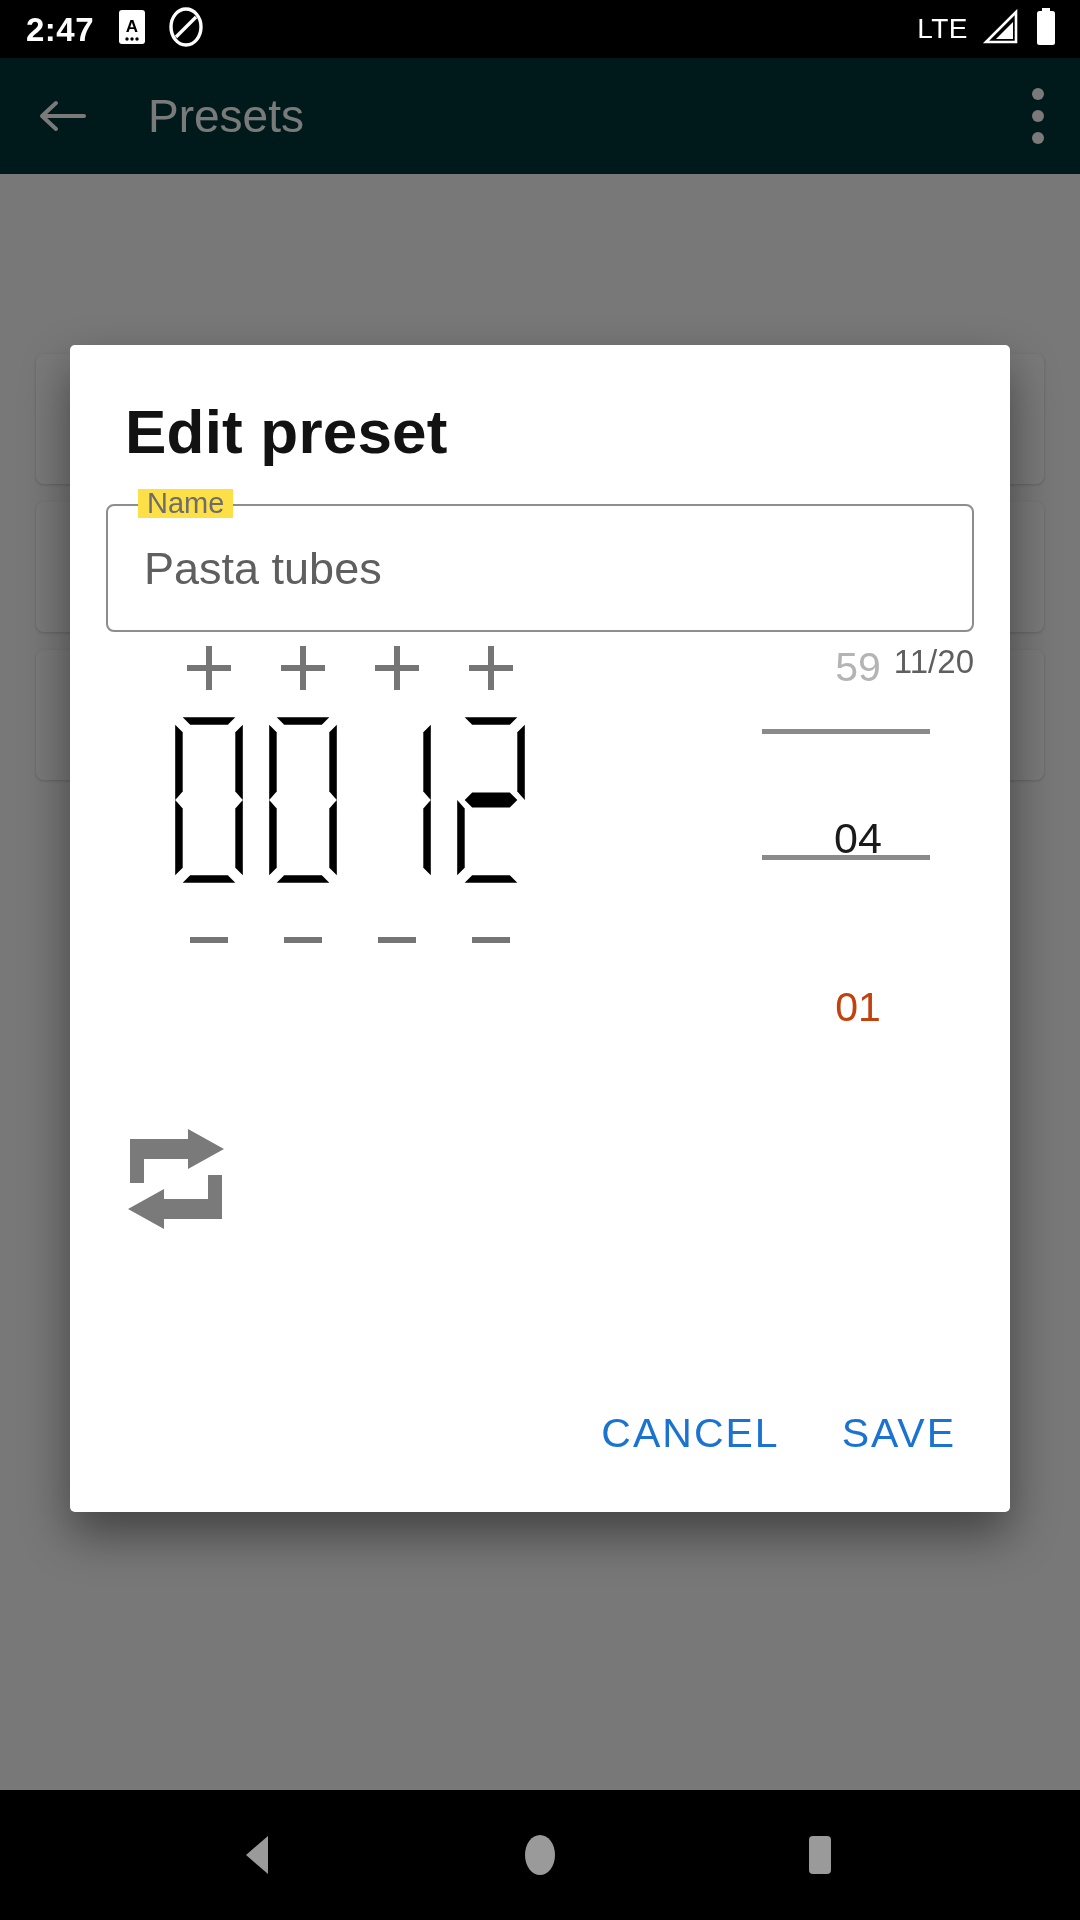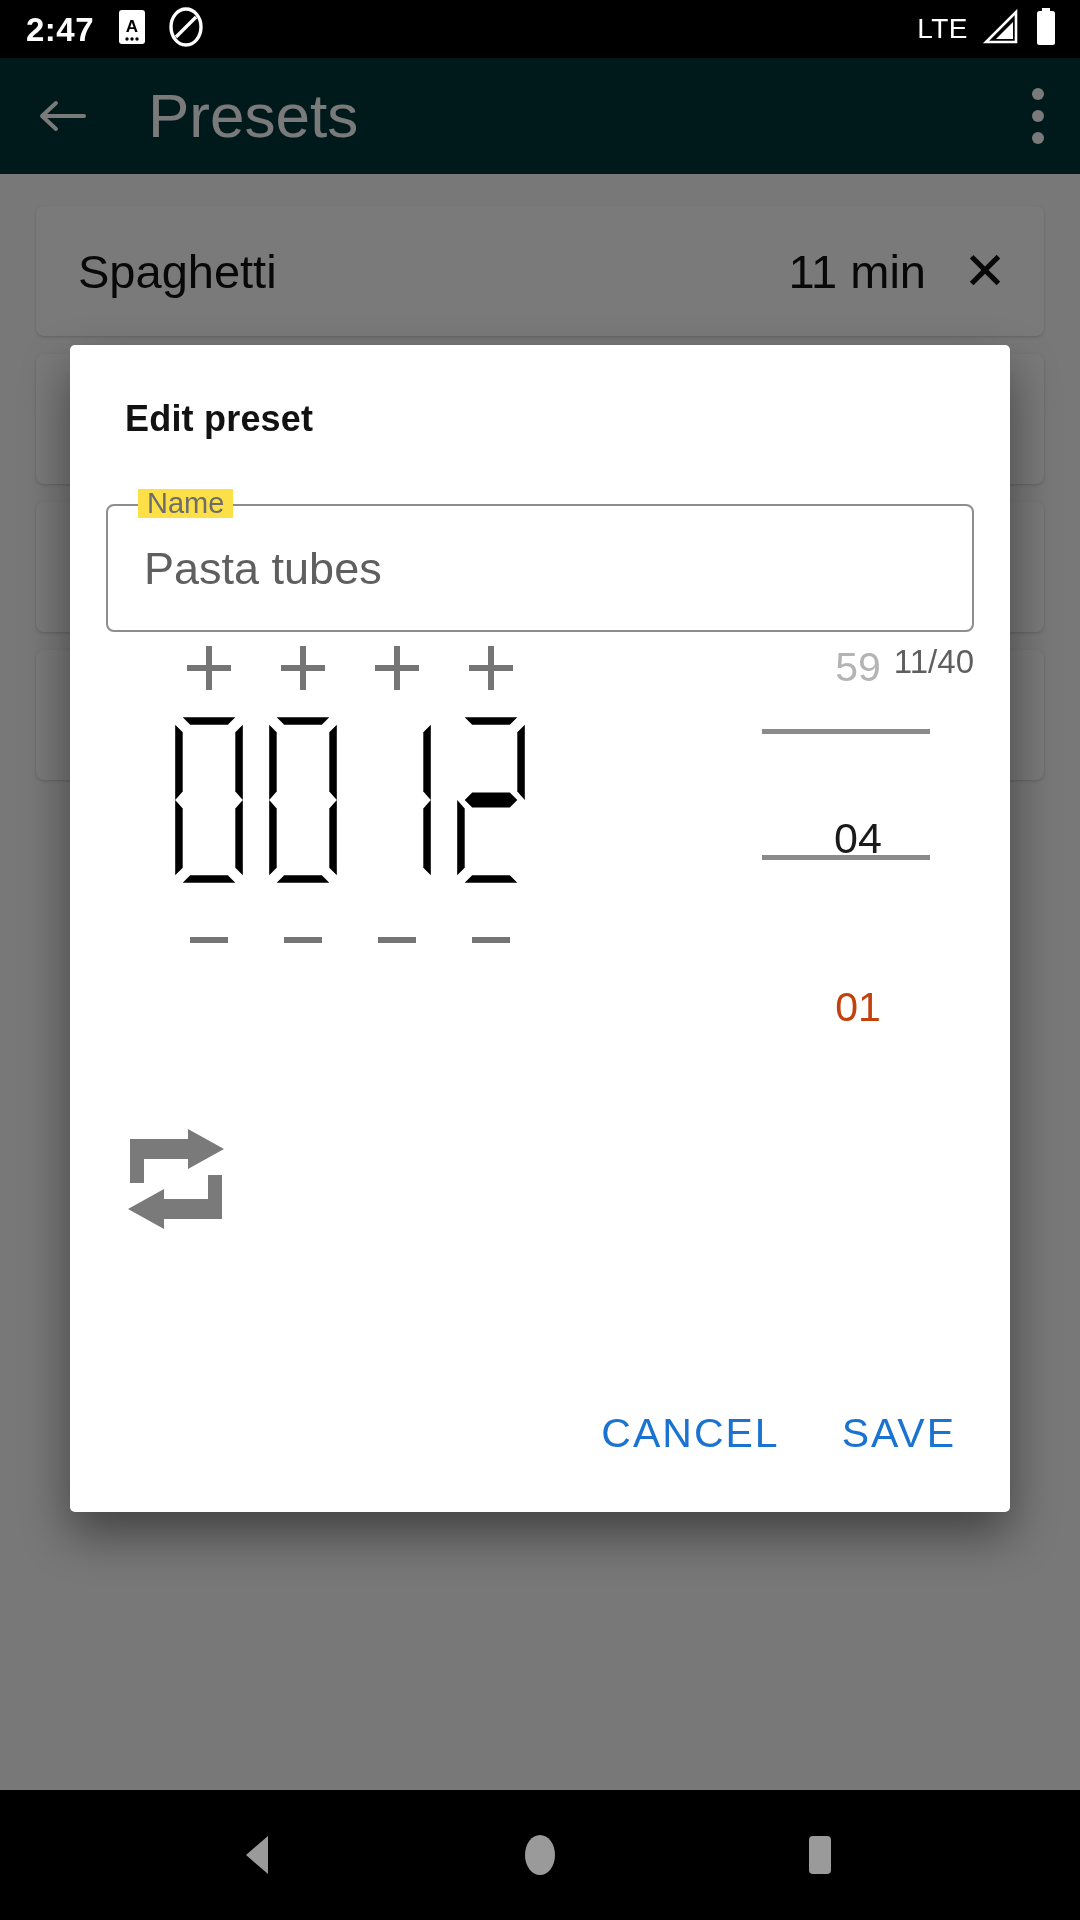--- a/index.html
+++ b/index.html
@@ -62,21 +62,21 @@
     left: 0; top: 58px;
     width: 1080px; height: 116px;
     background: #02383c;
     display: flex;
     align-items: center;
     padding: 0 28px 0 34px;
   }
   #back-arrow { width: 56px; height: 56px; }
   #app-bar-title {
     color: #ffffff;
-    font-size: 62px;
+    font-size: 46px;
     margin-left: 58px;
     line-height: 1;
     white-space: nowrap;
   }
   #overflow-menu {
     margin-left: auto;
     width: 14px;
     display: flex;
     flex-direction: column;
     gap: 10px;
@@ -186,21 +186,21 @@
     left: 70px; top: 345px;
     width: 940px; height: 1167px;
     background: #ffffff;
     border-radius: 5px;
     box-shadow: 0 22px 48px rgba(0,0,0,0.45);
     overflow: hidden;
   }
   #dialog-title {
     position: absolute;
     left: 55px; top: 56px;
-    font-size: 36px;
+    font-size: 62px;
     font-weight: bold;
     color: #121212;
     line-height: 1;
     letter-spacing: 0.2px;
   }
 
   
   #name-field {
     position: absolute;
     left: 36px; top: 159px;
@@ -332,27 +332,20 @@
     cursor: pointer;
   }
 </style>
 </head>
 <body>
 
 <div id="screen">
 
   <div id="bg-content">
 
-    <div class="preset-card" id="preset-card-0">
-      <div class="preset-row">
-        <span class="preset-name">Spaghetti</span>
-        <span class="preset-dur">11 min</span>
-        <span class="preset-del">✕</span>
-      </div>
-    </div>
     <div class="preset-card" id="preset-card-1"></div>
     <div class="preset-card" id="preset-card-2"></div>
     <div class="preset-card" id="preset-card-3"></div>
 
     <div id="fab">
       <span>
         <svg width="54" height="54" viewBox="0 0 54 54">
           <rect x="24" y="4" width="6" height="46" fill="#ffffff"></rect>
           <rect x="4" y="24" width="46" height="6" fill="#ffffff"></rect>
         </svg>
@@ -378,21 +371,21 @@
   <div id="scrim"></div>
 
   <div id="dialog">
 
     <div id="dialog-title">Edit preset</div>
 
     <div id="name-field">
       <span id="name-legend">Name</span>
       <span id="name-value" title="Name">Pasta tubes</span>
     </div>
-    <div id="name-counter">11/40</div>
+    <div id="name-counter">11/20</div>
 
     <div id="time-picker">
 
       <div id="digit-group">
 
         <div class="digit-col">
           <span class="btn-plus">
             <svg width="54" height="54" viewBox="0 0 54 54">
               <rect x="24" y="5" width="6" height="44" fill="#757575"></rect>
               <rect x="5" y="24" width="44" height="6" fill="#757575"></rect>

